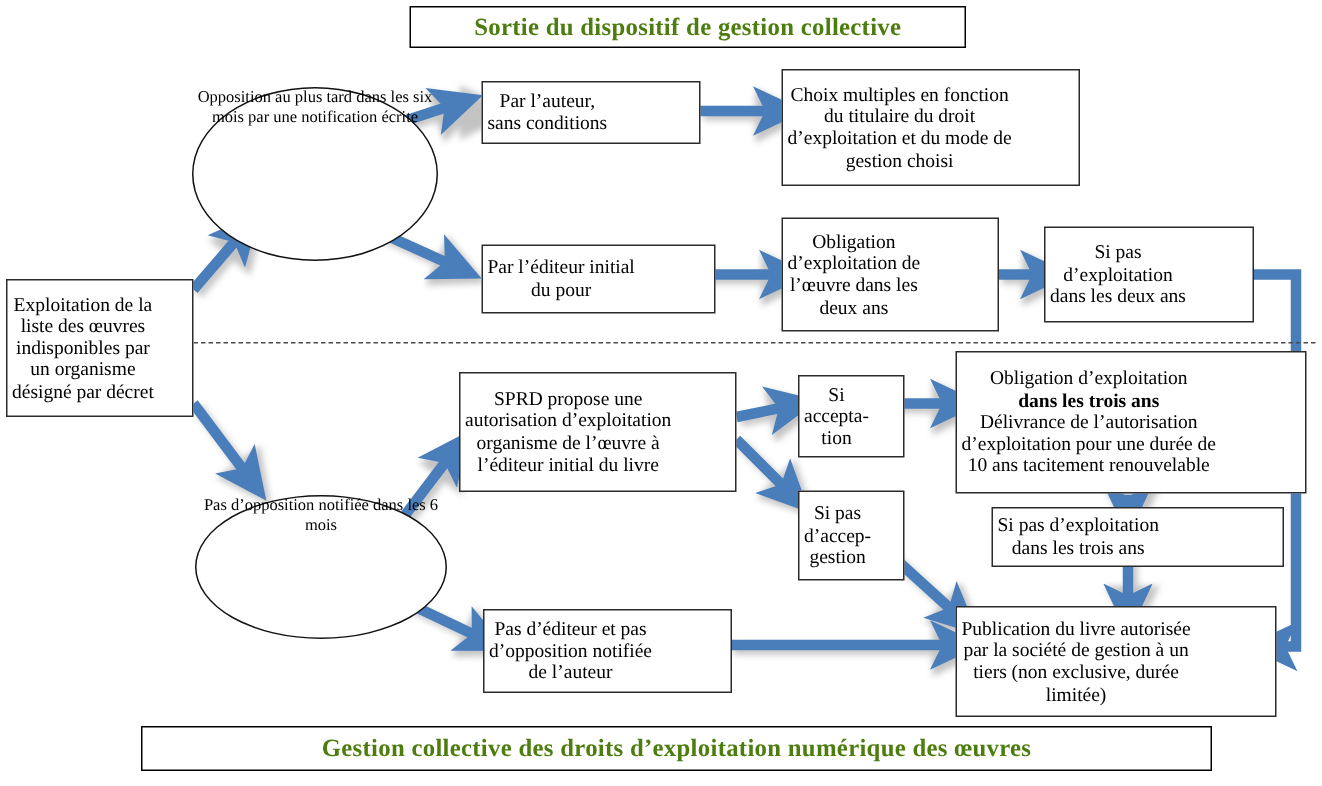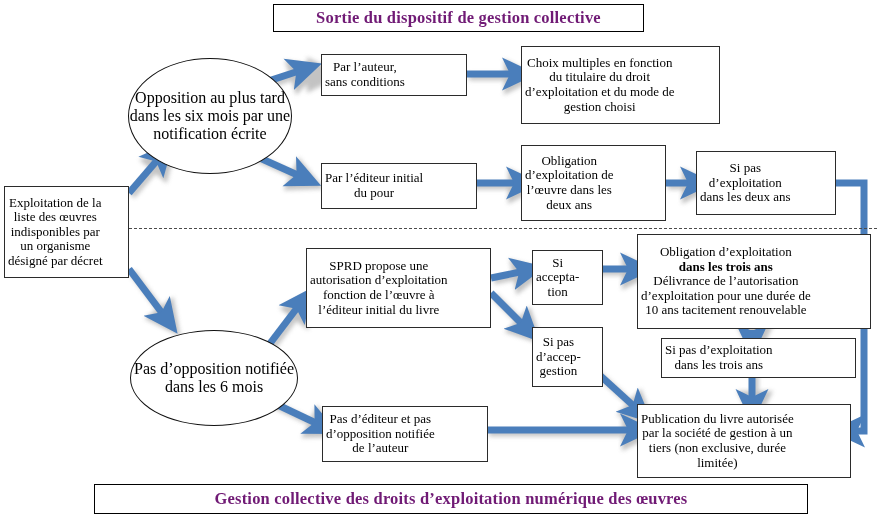--- a/index.html
+++ b/index.html
@@ -10,21 +10,21 @@
     font-family:"Liberation Serif","DejaVu Serif",serif;
     overflow:hidden;
   }
   
   .banner{
     position:absolute;
     border:1.6px solid #000;
     background:#fff;
     display:flex;align-items:center;justify-content:center;
     font-weight:bold;
-    color:#701a75;
+    color:#4d7c0f;
     letter-spacing:.2px;
     box-sizing:border-box;
   }
   #banner-top{left:273px;top:4px;width:371px;height:28px;font-size:16.5px;}
   #banner-bottom{left:94px;top:484px;width:714px;height:30px;font-size:16.5px;}
 
   
   .node{
     position:absolute;
     border:1.4px solid #2b2b2b;
@@ -40,24 +40,24 @@
   }
   .node span{display:block;}
 
   
   .ellipse{
     position:absolute;
     border:1.4px solid #111;
     border-radius:50%;
     background:#fff;
     box-sizing:border-box;
-    display:flex;align-items:center;justify-content:center;
+    display:flex;justify-content:center;
     text-align:center;
     color:#000;
-    font-size:16px;
+    font-size:11px;
     line-height:1.14;
     z-index:4;
   }
 
   
   #arrows{position:absolute;left:0;top:0;width:881px;height:524px;z-index:2;}
   #shadowlayer{position:absolute;left:0;top:0;width:881px;height:524px;z-index:1;}
 
   
   #divider{
@@ -218,21 +218,21 @@
       <span>d’opposition</span>
       <span>notifiée dans les</span>
       <span>6 mois</span>
     </div>
   </div>
 
   <div class="node" style="left:306px;top:248px;width:185px;height:80px;">
     <div>
       <span>SPRD propose une</span>
       <span>autorisation d’exploitation</span>
-      <span>fonction de l’œuvre à</span>
+      <span>organisme de l’œuvre à</span>
       <span>l’éditeur initial du livre</span>
     </div>
   </div>
 
   <div class="node" style="left:532px;top:250px;width:71px;height:55px;">
     <div>
       <span>Si</span>
       <span>accepta-</span>
       <span>tion</span>
     </div>

